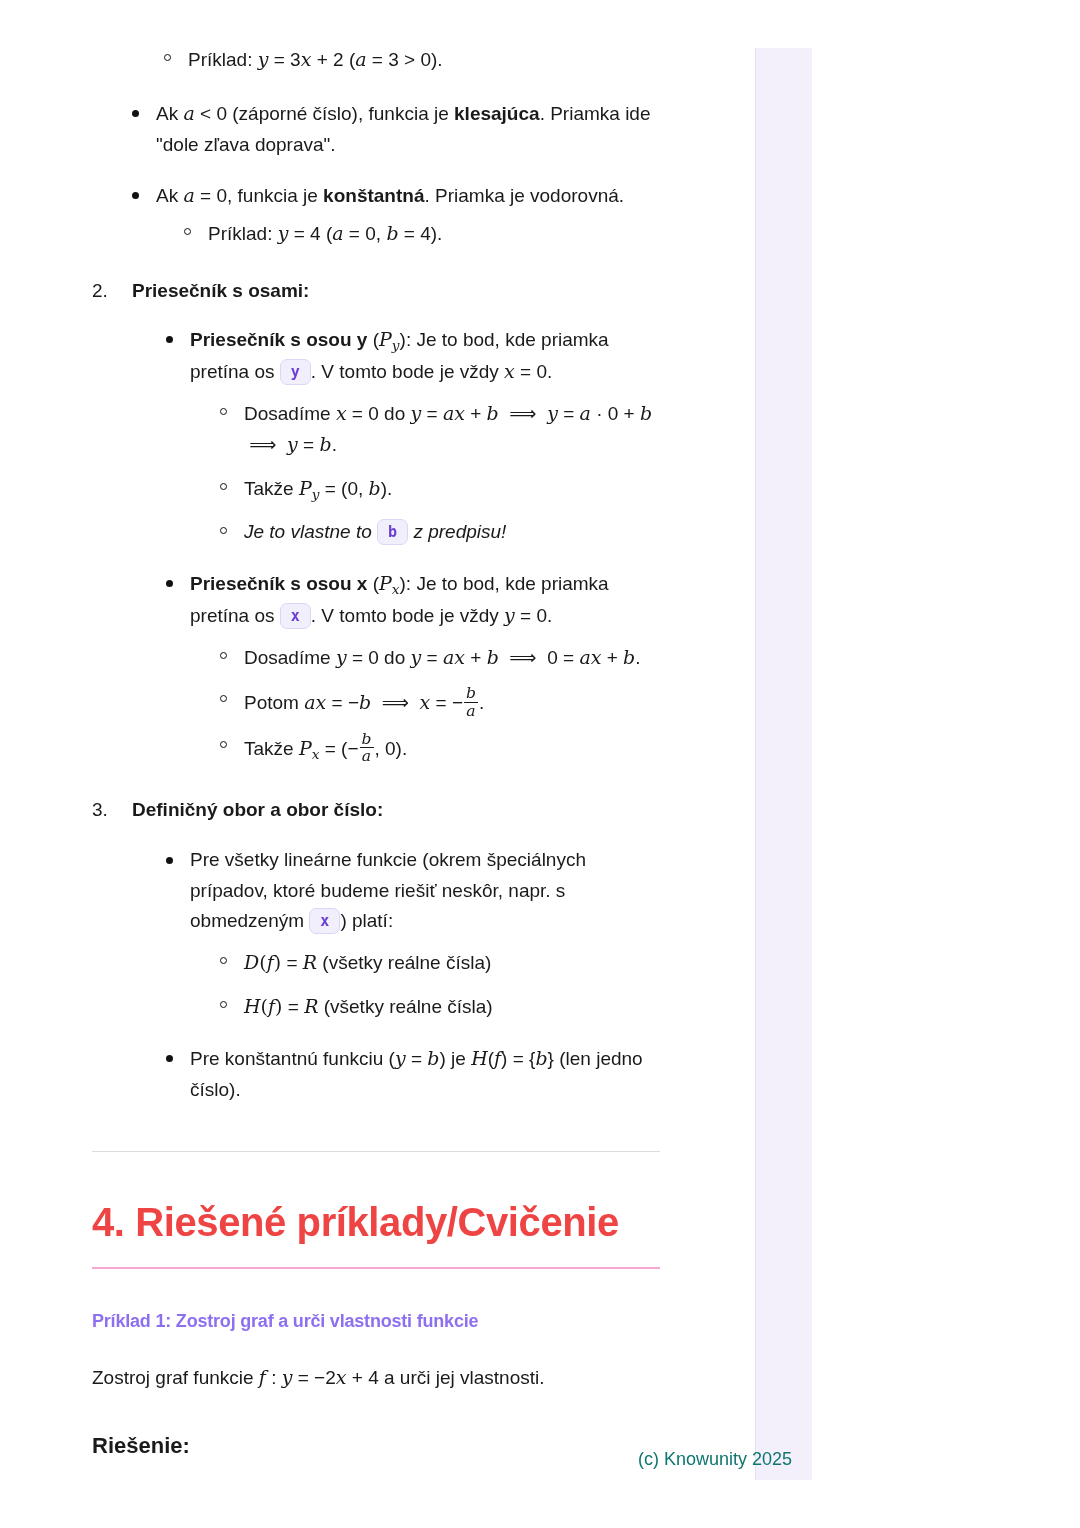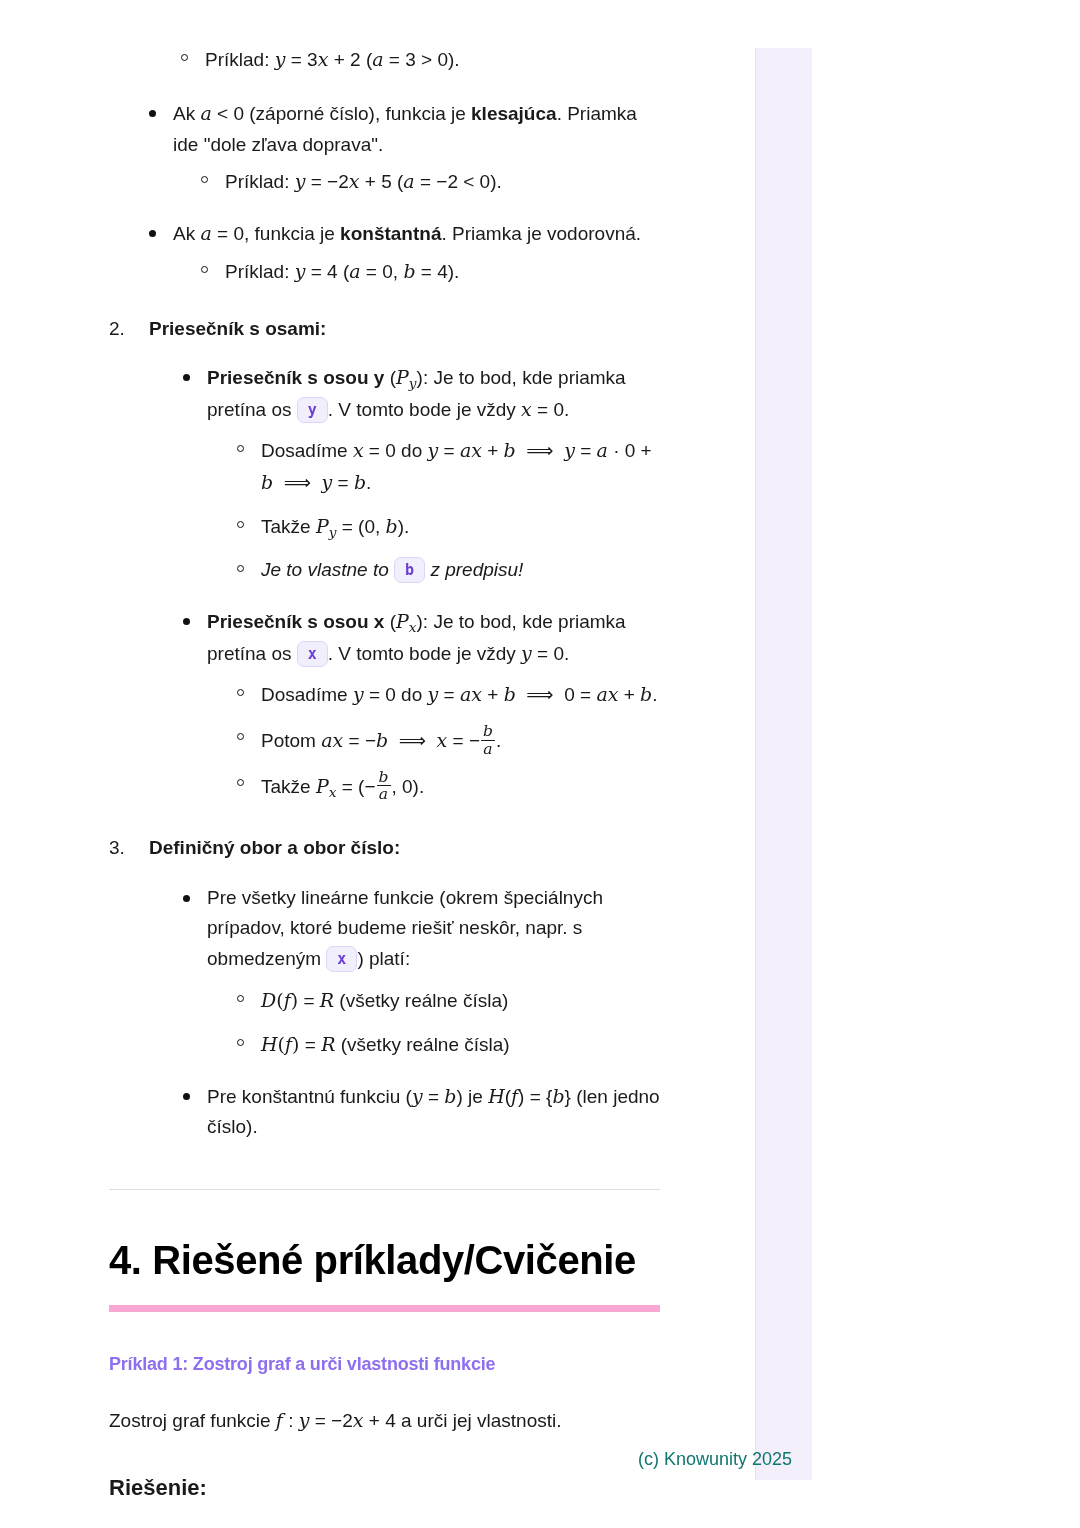--- a/index.html
+++ b/index.html
@@ -12,21 +12,21 @@
     min-height: 1528px;
     position: relative;
     font-family: "Liberation Sans", sans-serif;
     color: #1a1a1a;
   }
   .page {
     position: relative;
     width: 860px;
     min-height: 1528px;
     box-sizing: border-box;
-    padding: 44px 0 0 17px;
+    padding: 44px 0 0 0;
   }
   
   .edge-strip {
     position: absolute;
     top: 48px;
     right: 48px;
     width: 56px;
     height: 1432px;
     background: #f3f0fc;
     border-left: 1px solid #e6e0f7;
@@ -153,24 +153,24 @@
 
   hr.rule {
     border: none;
     border-top: 1px solid #dcdcdc;
     margin: 46px 0 0 0;
   }
 
   h2.section-title {
     font-size: 40px;
     font-weight: bold;
-    color: #000000;
+    color: #ef4444;
     margin: 48px 0 0 0;
     padding-bottom: 22px;
-    border-bottom: 7px solid #f9a8d4;
+    border-bottom: 2px solid #f9a8d4;
     letter-spacing: -0.4px;
   }
   h3.sub-title {
     font-size: 18px;
     font-weight: bold;
     color: #8e6ff0;
     margin: 42px 0 0 0;
     letter-spacing: -0.2px;
   }
   p.para {
@@ -204,25 +204,20 @@
 
     <ul class="top-subs">
       <li class="sub">
         Príklad: <span class="math">y</span> = 3<span class="math">x</span> + 2 (<span class="math">a</span> = 3 &gt; 0).
       </li>
     </ul>
 
     <ul class="bullets" style="margin-top:22px;">
       <li class="bullet">
         Ak <span class="math">a</span> &lt; 0 (záporné číslo), funkcia je <b>klesajúca</b>. Priamka ide "dole zľava doprava".
-        <ul class="subs" style="padding-left:24px;">
-          <li class="sub">
-            Príklad: <span class="math">y</span> = −2<span class="math">x</span> + 5 (<span class="math">a</span> = −2 &lt; 0).
-          </li>
-        </ul>
       </li>
       <li class="bullet" style="margin-top:20px;">
         Ak <span class="math">a</span> = 0, funkcia je <b>konštantná</b>. Priamka je vodorovná.
         <ul class="subs" style="padding-left:24px;">
           <li class="sub">
             Príklad: <span class="math">y</span> = 4 (<span class="math">a</span> = 0, <span class="math">b</span> = 4).
           </li>
         </ul>
       </li>
     </ul>

